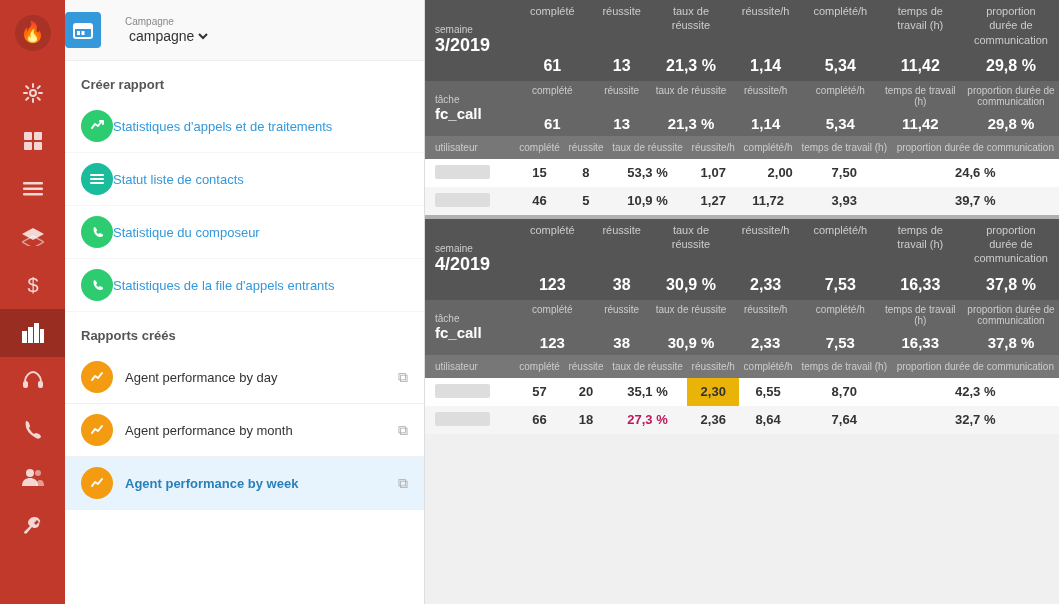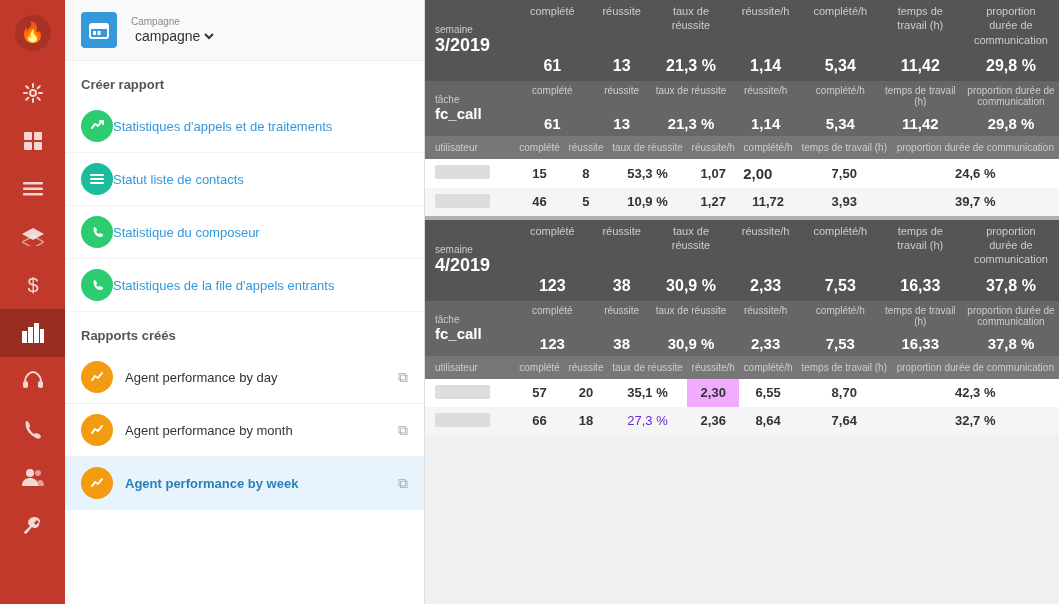--- a/index.html
+++ b/index.html
@@ -41,24 +41,24 @@
 
     
     .sidebar {
       width: 360px;
       background: #fff;
       flex-shrink: 0;
       overflow-y: auto;
       border-right: 1px solid #ddd;
     }
     .sidebar-header {
-      padding: 12px 16px;
-      display: flex;
-      align-items: center;
-      gap: 14px;
+      padding: 12px 0;
+      display: flex;
+      align-items: center;
+      gap: 24px;
       border-bottom: 1px solid #eee;
       background: #f9f9f9;
     }
     .campaign-label {
       font-size: 10px;
       color: #888;
       display: block;
     }
     .campaign-icon {
       width: 36px;
@@ -434,21 +434,21 @@
     <td style="background:#777;color:#ccc;font-size:10px;text-align:center;padding:6px 4px;">proportion durée de communication</td>
   </tr>
         <tr>
       <td style="background:#fff;padding:6px 10px;">
         <span style="display:inline-block;width:55px;height:14px;background:#ddd;border-radius:2px;"></span>
       </td>
       <td style="background:#fff;color:#333;text-align:center;font-weight:bold;font-size:13px;padding:6px 4px;">15</td>
       <td style="background:#fff;color:#333;text-align:center;font-weight:bold;font-size:13px;padding:6px 4px;">8</td>
       <td style="background:#fff;color:#333;text-align:center;font-weight:bold;font-size:13px;padding:6px 4px;">53,3 %</td>
       <td style="background:#fff;color:#333;text-align:center;font-weight:bold;font-size:13px;padding:6px 4px;">1,07</td>
-      <td style="background:#fff;color:#333;text-align:left;font-weight:bold;font-size:15px;padding:6px 4px;">2,00</td>
+      <td style="background:#fff;color:#333;text-align:right;font-weight:bold;font-size:13px;padding:6px 4px;">2,00</td>
       <td style="background:#fff;color:#333;text-align:center;font-weight:bold;font-size:13px;padding:6px 4px;">7,50</td>
       <td style="background:#fff;color:#333;text-align:center;font-weight:bold;font-size:13px;padding:6px 4px;">24,6 %</td>
     </tr>
         <tr>
       <td style="background:#f5f5f5;padding:6px 10px;">
         <span style="display:inline-block;width:55px;height:14px;background:#ddd;border-radius:2px;"></span>
       </td>
       <td style="background:#f5f5f5;color:#333;text-align:center;font-weight:bold;font-size:13px;padding:6px 4px;">46</td>
       <td style="background:#f5f5f5;color:#333;text-align:center;font-weight:bold;font-size:13px;padding:6px 4px;">5</td>
       <td style="background:#f5f5f5;color:#333;text-align:center;font-weight:bold;font-size:13px;padding:6px 4px;">10,9 %</td>
@@ -532,32 +532,32 @@
     <td style="background:#777;color:#ccc;font-size:10px;text-align:center;padding:6px 4px;">temps de travail (h)</td>
     <td style="background:#777;color:#ccc;font-size:10px;text-align:center;padding:6px 4px;">proportion durée de communication</td>
   </tr>
         <tr>
       <td style="background:#fff;padding:6px 10px;">
         <span style="display:inline-block;width:55px;height:14px;background:#ddd;border-radius:2px;"></span>
       </td>
       <td style="background:#fff;color:#333;text-align:center;font-weight:bold;font-size:13px;padding:6px 4px;">57</td>
       <td style="background:#fff;color:#333;text-align:center;font-weight:bold;font-size:13px;padding:6px 4px;">20</td>
       <td style="background:#fff;color:#333;text-align:center;font-weight:bold;font-size:13px;padding:6px 4px;">35,1 %</td>
-      <td style="background:#f0abfc;color:#333;text-align:center;font-weight:bold;font-size:13px;padding:6px 4px;">2,30</td>
+      <td style="background:#eab308;color:#333;text-align:center;font-weight:bold;font-size:13px;padding:6px 4px;">2,30</td>
       <td style="background:#fff;color:#333;text-align:center;font-weight:bold;font-size:13px;padding:6px 4px;">6,55</td>
       <td style="background:#fff;color:#333;text-align:center;font-weight:bold;font-size:13px;padding:6px 4px;">8,70</td>
       <td style="background:#fff;color:#333;text-align:center;font-weight:bold;font-size:13px;padding:6px 4px;">42,3 %</td>
     </tr>
         <tr>
       <td style="background:#f5f5f5;padding:6px 10px;">
         <span style="display:inline-block;width:55px;height:14px;background:#ddd;border-radius:2px;"></span>
       </td>
       <td style="background:#f5f5f5;color:#333;text-align:center;font-weight:bold;font-size:13px;padding:6px 4px;">66</td>
       <td style="background:#f5f5f5;color:#333;text-align:center;font-weight:bold;font-size:13px;padding:6px 4px;">18</td>
-      <td style="background:#f5f5f5;color:#6d28d9;text-align:center;font-weight:normal;font-size:13px;padding:6px 4px;">27,3 %</td>
+      <td style="background:#f5f5f5;color:#be185d;text-align:center;font-weight:bold;font-size:13px;padding:6px 4px;">27,3 %</td>
       <td style="background:#f5f5f5;color:#333;text-align:center;font-weight:bold;font-size:13px;padding:6px 4px;">2,36</td>
       <td style="background:#f5f5f5;color:#333;text-align:center;font-weight:bold;font-size:13px;padding:6px 4px;">8,64</td>
       <td style="background:#f5f5f5;color:#333;text-align:center;font-weight:bold;font-size:13px;padding:6px 4px;">7,64</td>
       <td style="background:#f5f5f5;color:#333;text-align:center;font-weight:bold;font-size:13px;padding:6px 4px;">32,7 %</td>
     </tr>
       </tbody>
   </table>
 </div>
 
 </body></html>

